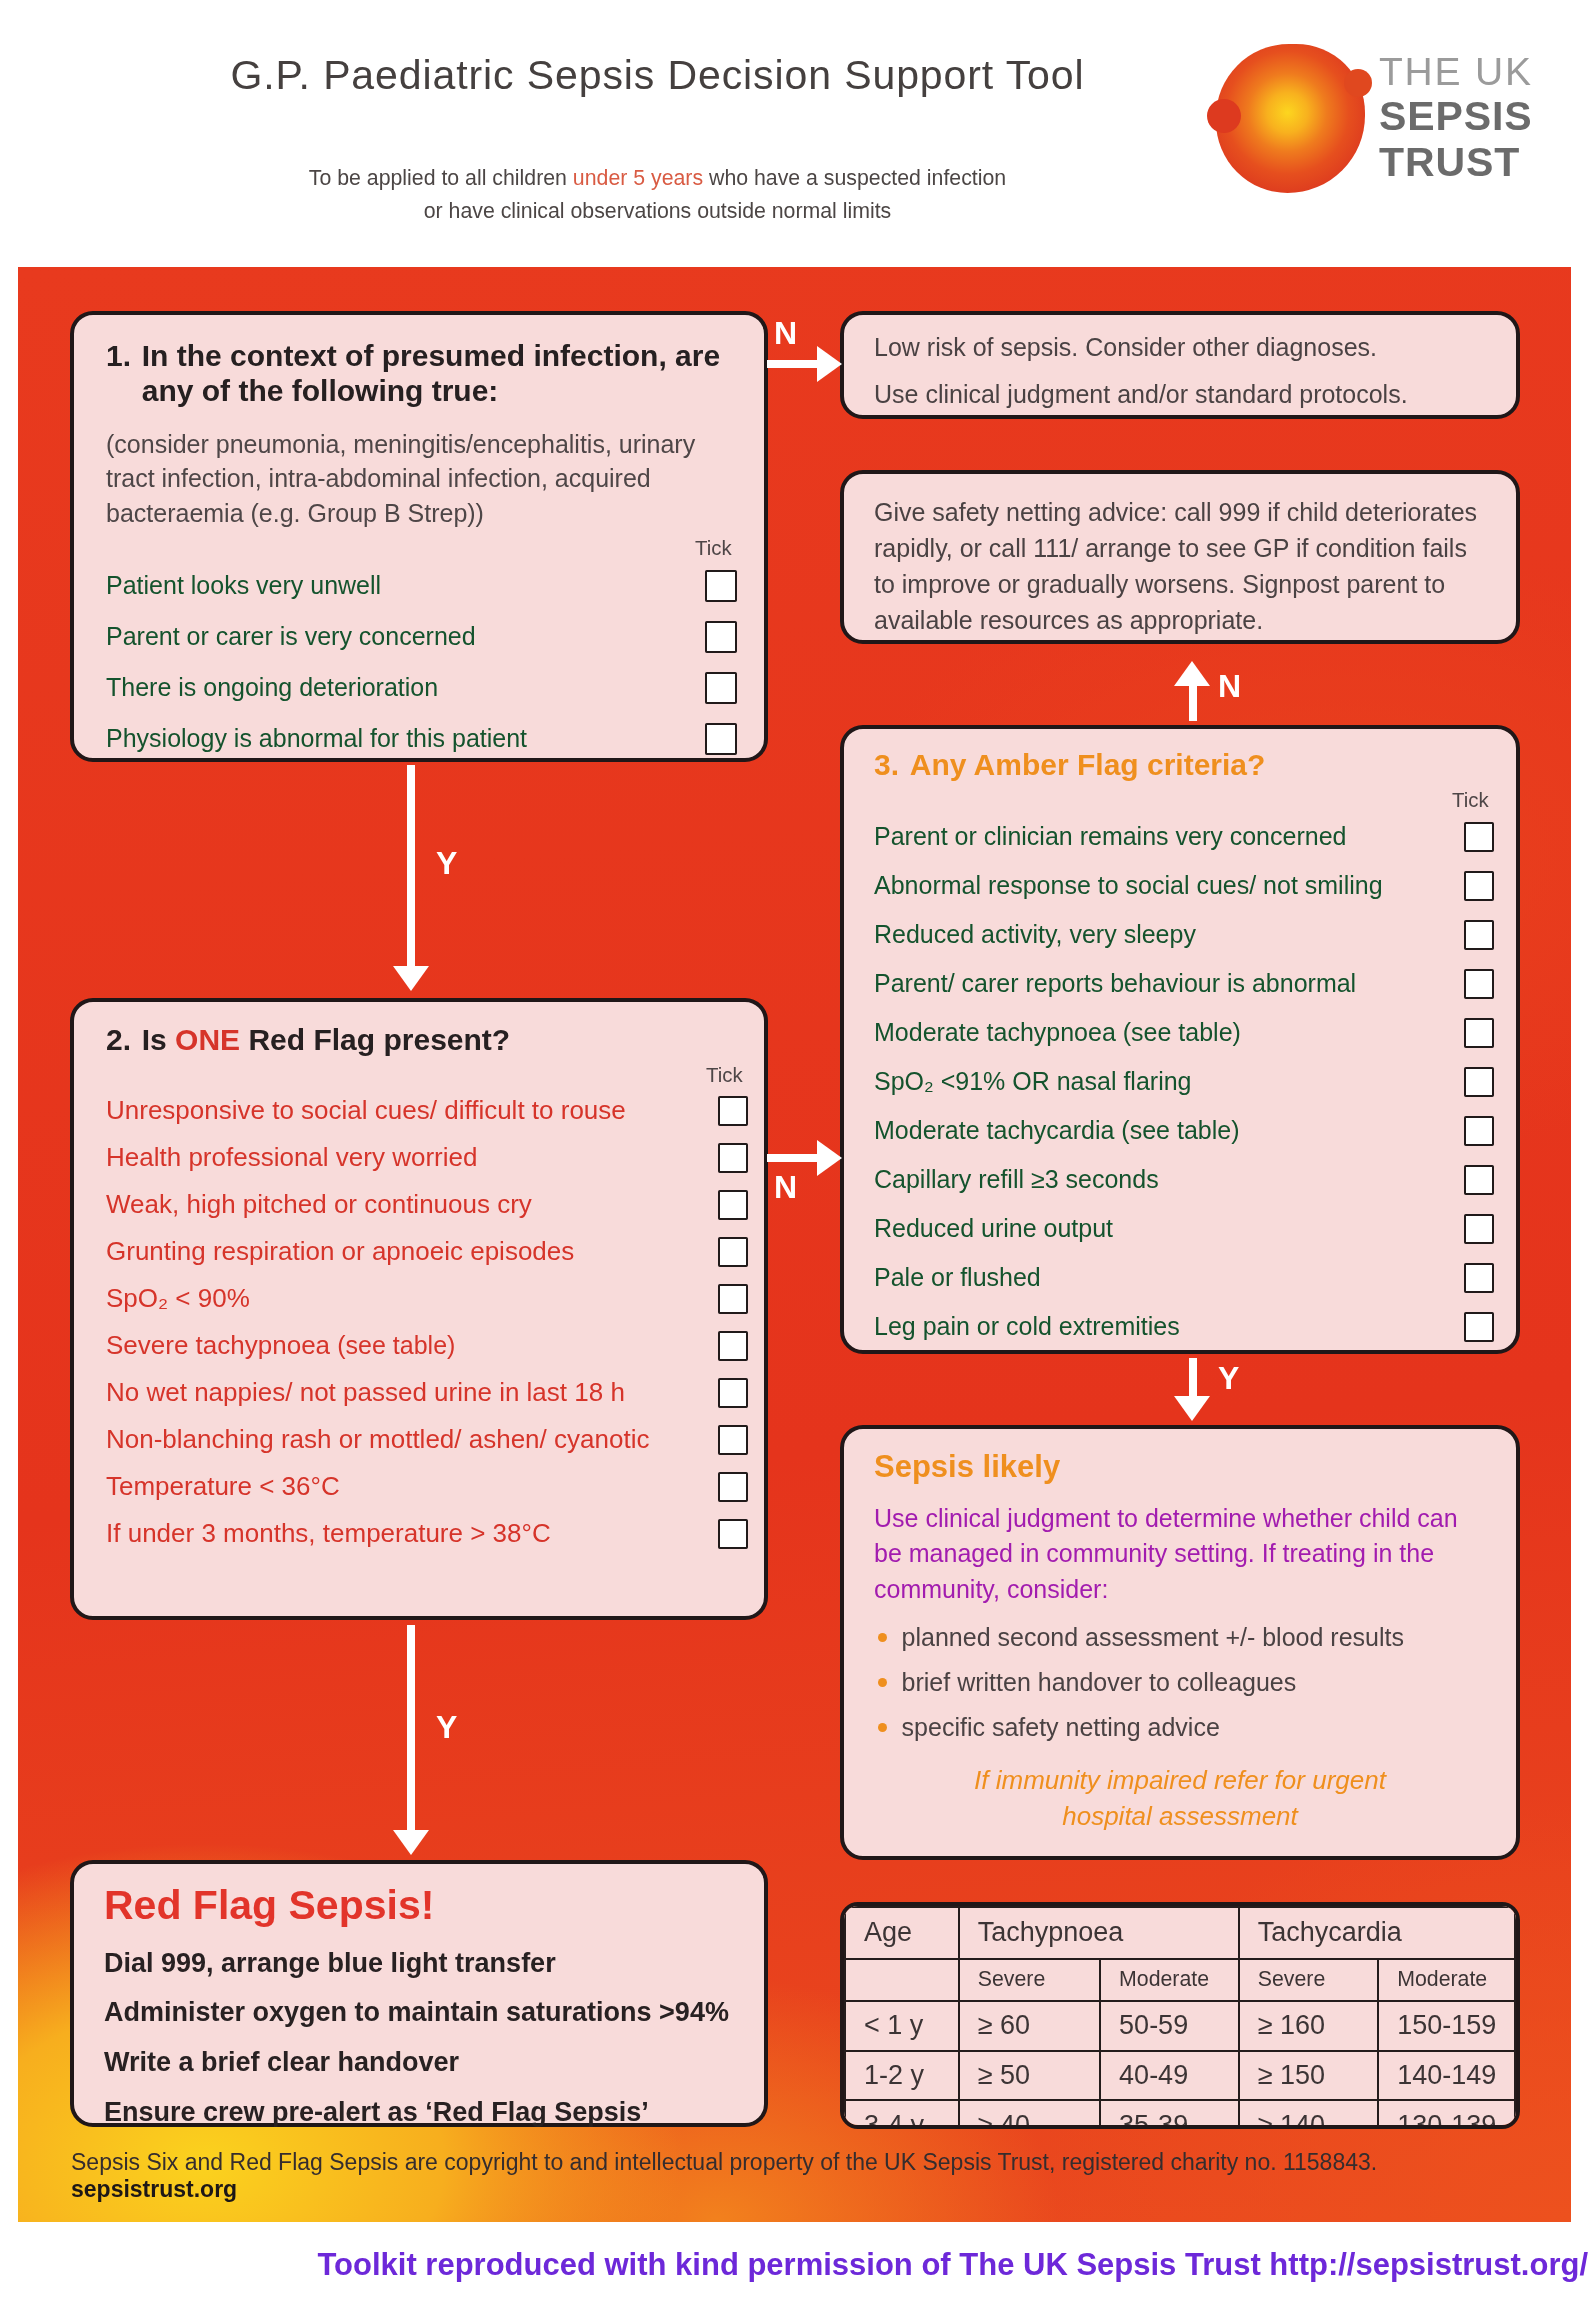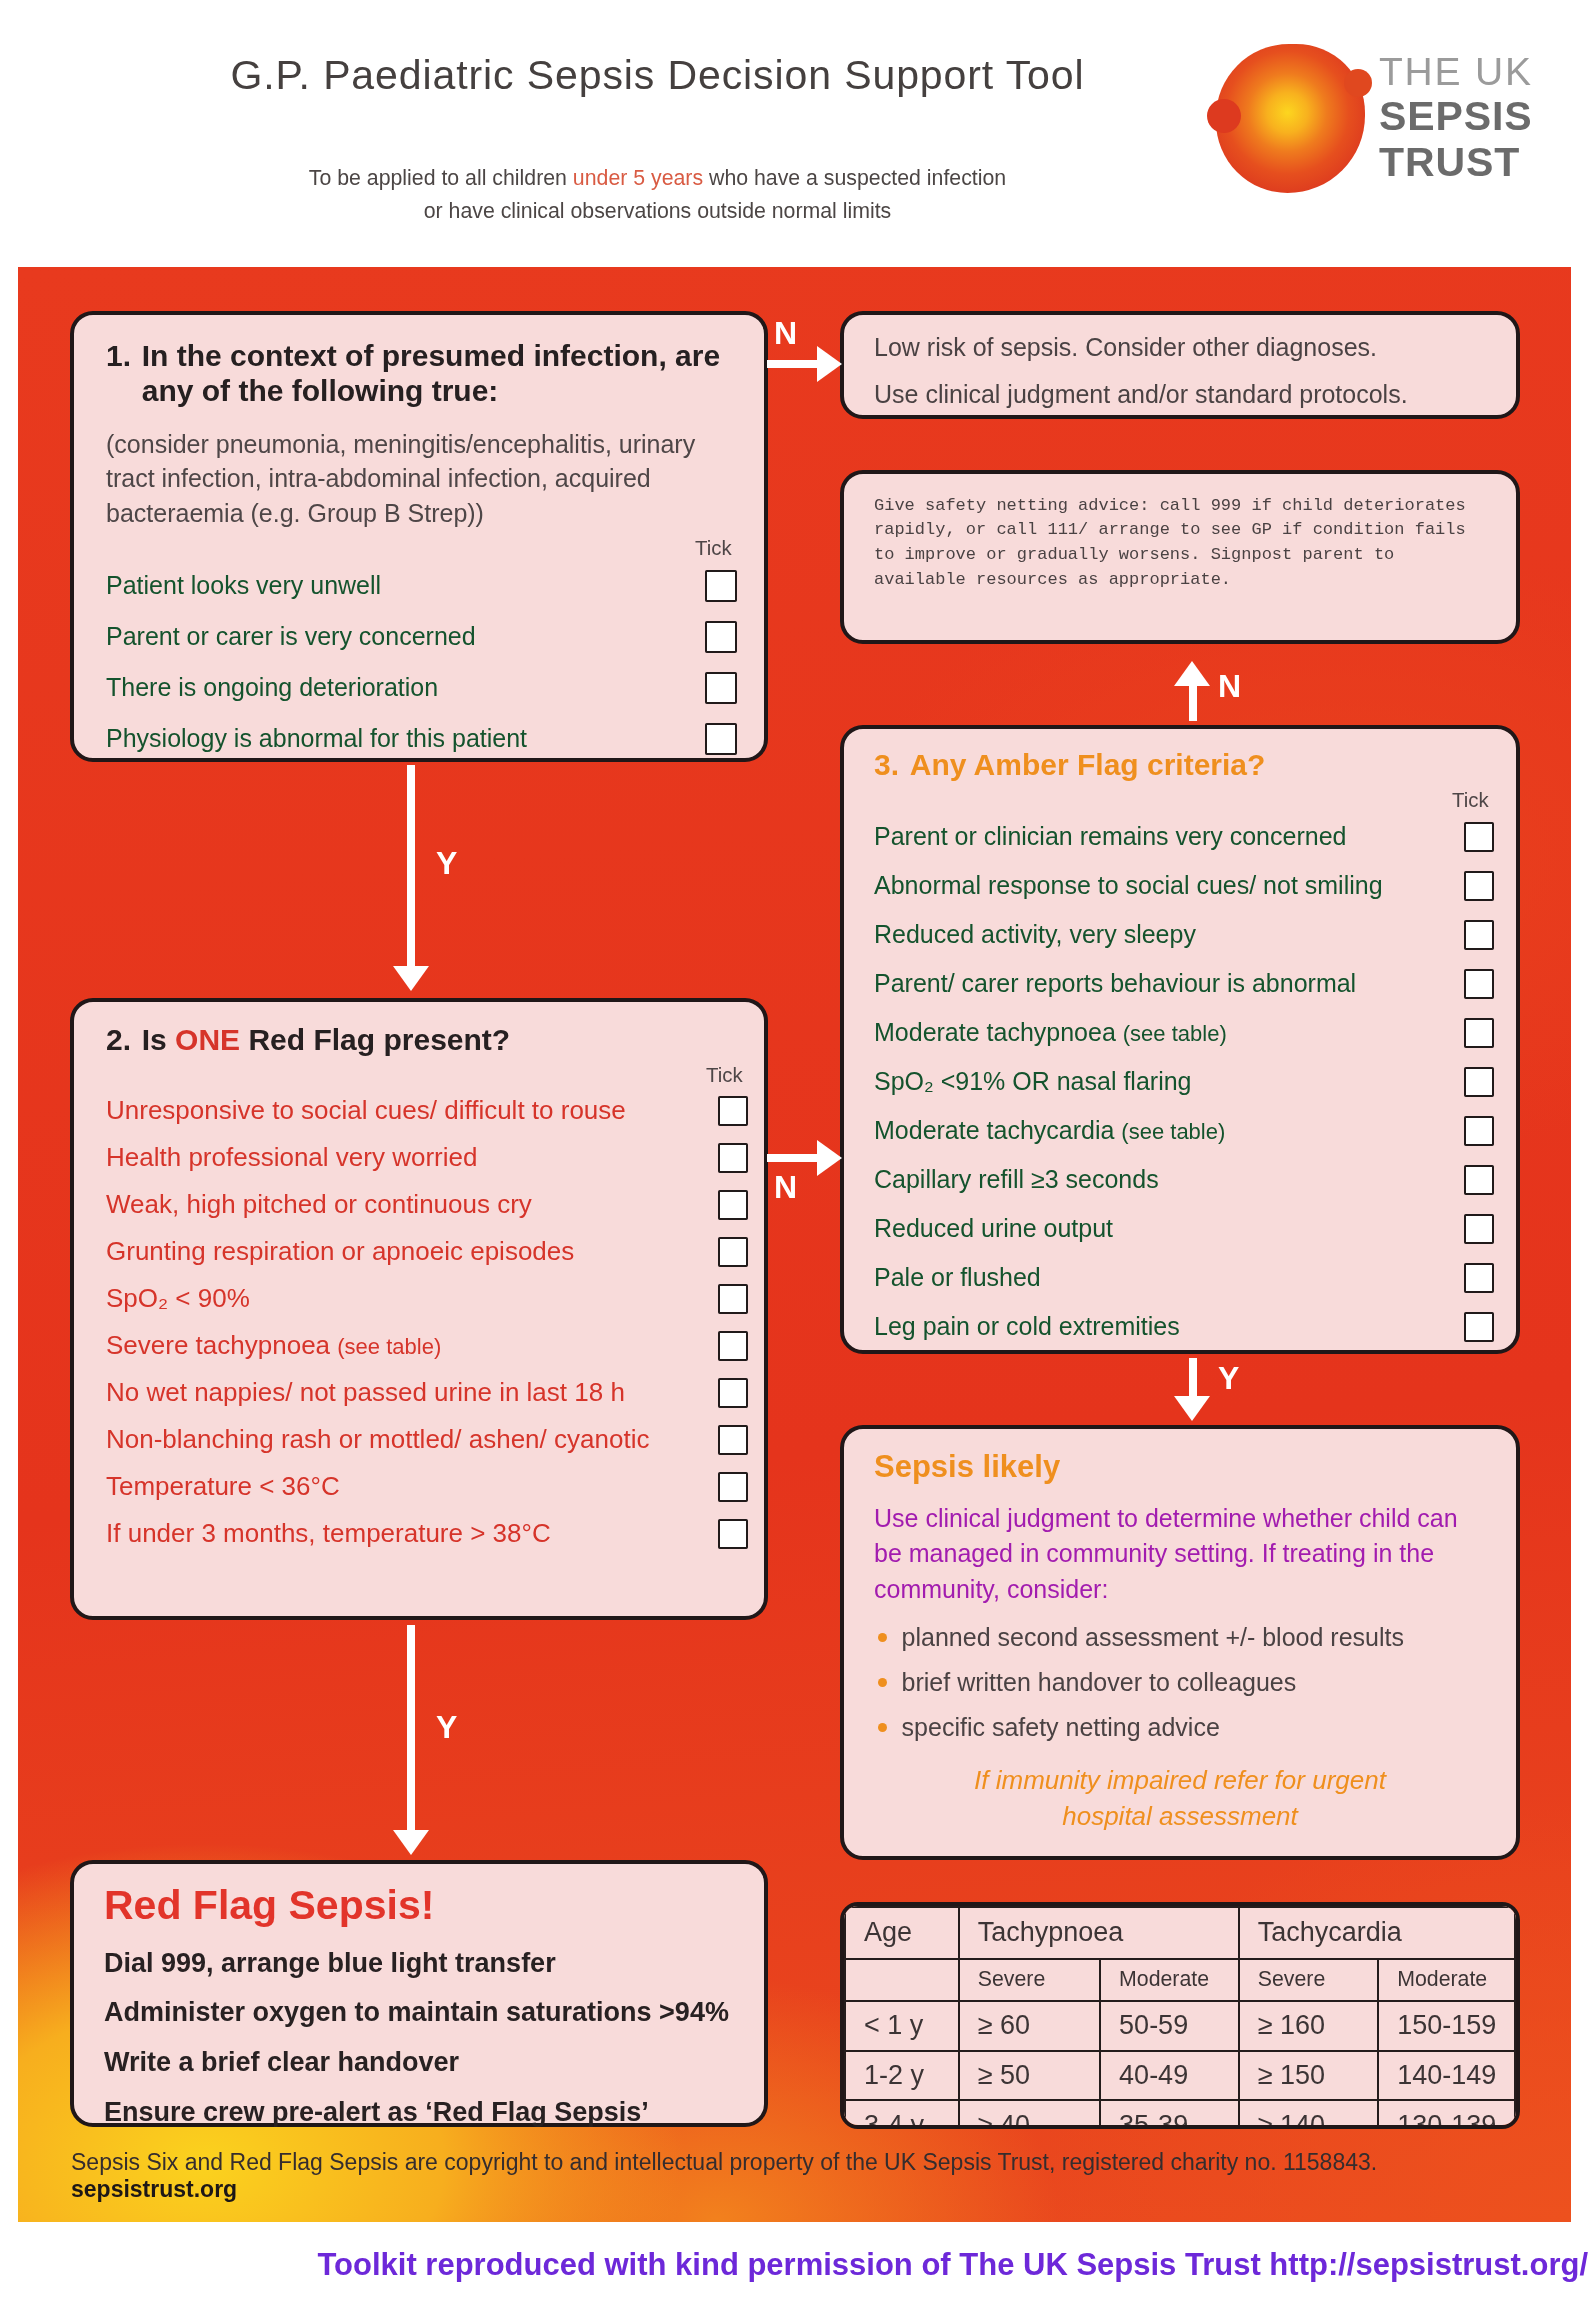--- a/index.html
+++ b/index.html
@@ -48,27 +48,27 @@
   .one{color:#d6342a;}
   .box-note{margin-top:18px;font-size:25px;color:#4e4647;line-height:1.38;}
   .tick-label{text-align:right;font-size:20.4px;color:#4e4647;padding-right:5.3px;margin-top:7.1px;}
   .items{display:flex;flex-direction:column;}
   .item{display:flex;justify-content:space-between;align-items:center;}
   .items1 .item{height:51px;}
   .items2 .item{height:47px;}
   .items3 .item{height:49px;text-align:right;}
   .itx{font-size:25px;color:#14532d;}
   .items2 .itx{font-size:26px;color:#d6342a;}
-  .note{font-size:22px;}
+  .note{font-size:25px;}
   .cb{width:32px;height:32px;background:#ffffff;border:2.7px solid #211a1a;border-radius:1.8px;flex:0 0 auto;box-sizing:border-box;}
   .items2 .cb,.items3 .cb{width:30px;height:30px;}
 
   .twoline p{margin:0 0 18px 0;font-size:25px;color:#4a4243;}
   .twoline p:last-child{margin:0;}
-  .safety-text{font-size:17px;color:#4a4243;line-height:1.45;font-family:Liberation Mono, monospace;}
+  .safety-text{font-size:25px;color:#4a4243;line-height:1.45;}
 
   .likely-title{font-size:31px;font-weight:700;color:#ef8f1e;}
   .likely-body{margin-top:16px;font-size:25px;color:#a21caf;line-height:1.42;}
   .bullets{margin-top:12.4px;}
   .bullet-row{display:flex;align-items:center;margin-top:16px;}
   .bdot{width:9.8px;height:9.8px;border-radius:50%;background:#ef8f1e;margin:0 14.2px 0 3.6px;flex:0 0 auto;}
   .btext{font-size:25px;color:#4a4243;}
   .warning{margin-top:19.6px;text-align:center;font-size:26px;font-style:italic;color:#ef8f1e;line-height:1.4;padding:0 53px;}
 
   .rfs-title{font-size:41px;font-weight:700;color:#e2342a;}

